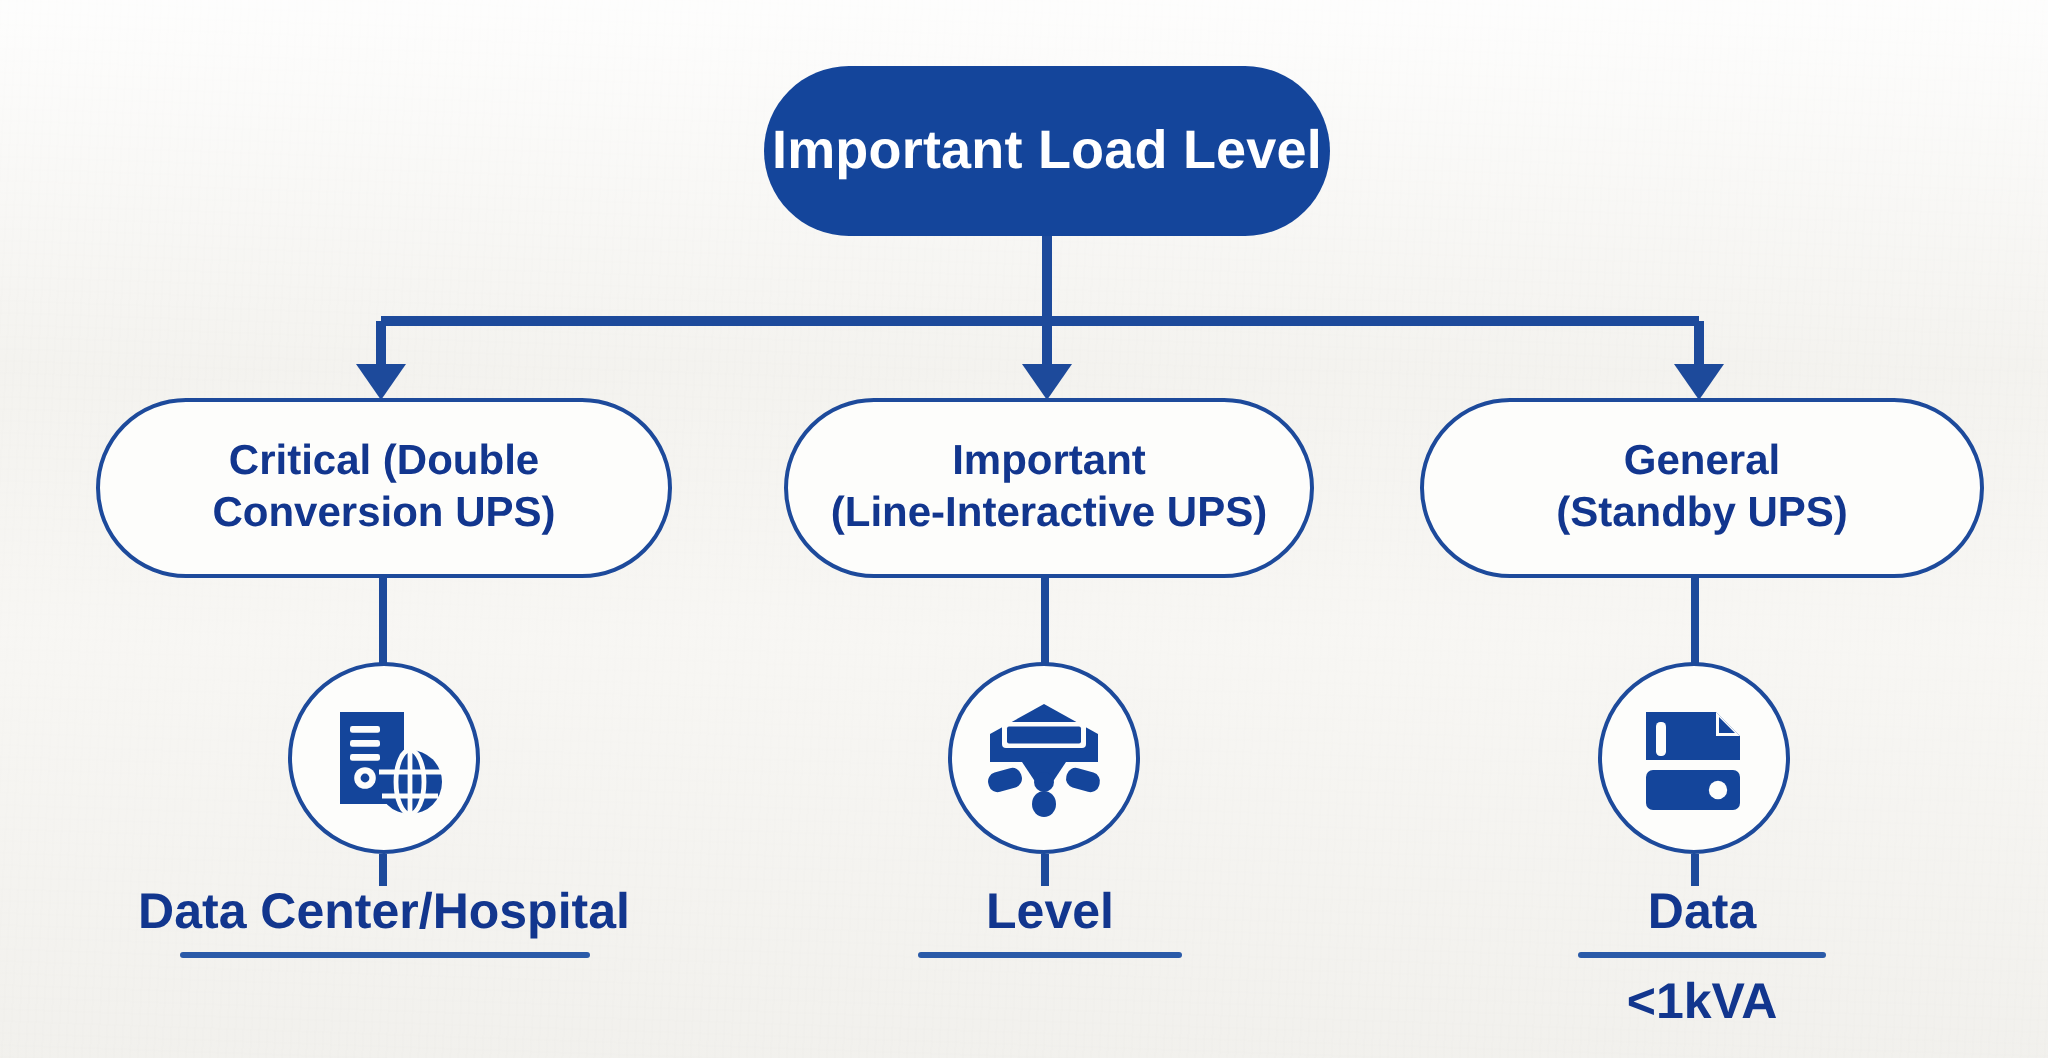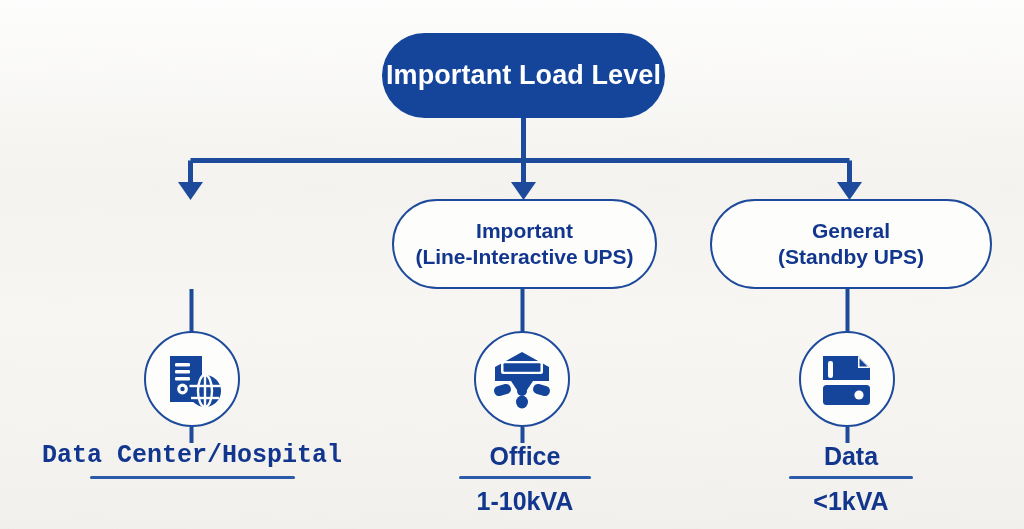--- a/index.html
+++ b/index.html
@@ -104,21 +104,21 @@
   .icon-circle svg { display: block; }
 
   
   .caption-block {
     position: absolute;
     top: 443px;
     display: flex;
     flex-direction: column;
     align-items: center;
   }
-  #caption-0 { left: 42px;  width: 300px; font-family: Liberation Mono, monospace; }
+  #caption-0 { left: 42px;  width: 300px; }
   #caption-1 { left: 400px; width: 250px; }
   #caption-2 { left: 718px; width: 266px; }
 
   .caption-title {
     color: #12368e;
     font-size: 25px;
     font-weight: bold;
     text-align: center;
     line-height: 1.05;
     white-space: nowrap;
@@ -173,20 +173,24 @@
       <path d="M191.5 427 L191.5 443"></path>
       <path d="M522.5 427 L522.5 443"></path>
       <path d="M847.5 427 L847.5 443"></path>
     </g>
   </svg>
 
   <div class="root-node">
     <div class="root-label">Important Load Level</div>
   </div>
 
+  <div class="branch-node" id="branch-0">
+    <div class="branch-label">Critical (Double
+Conversion UPS)</div>
+  </div>
   <div class="branch-node" id="branch-1">
     <div class="branch-label">Important
 (Line-Interactive UPS)</div>
   </div>
   <div class="branch-node" id="branch-2">
     <div class="branch-label">General
 (Standby UPS)</div>
   </div>
 
   <div class="icon-circle" id="icon-0">
@@ -249,23 +253,22 @@
       <rect x="12" y="13" width="5" height="17" rx="2.2" fill="#fdfdfb"></rect>
       <circle cx="43" cy="47" r="4.6" fill="#fdfdfb"></circle>
     </svg>
   </div>
 
   <div class="caption-block" id="caption-0">
     <div class="caption-title">Data Center/Hospital</div>
     <div class="caption-rule"></div>
   </div>
   <div class="caption-block" id="caption-1">
-    <div class="caption-title">Office</div>
+    <div class="caption-title">Level</div>
     <div class="caption-rule"></div>
-    <div class="caption-value">1-10kVA</div>
   </div>
   <div class="caption-block" id="caption-2">
     <div class="caption-title">Data</div>
     <div class="caption-rule"></div>
     <div class="caption-value">&lt;1kVA</div>
   </div>
 
 </div>
 
 </body></html>

